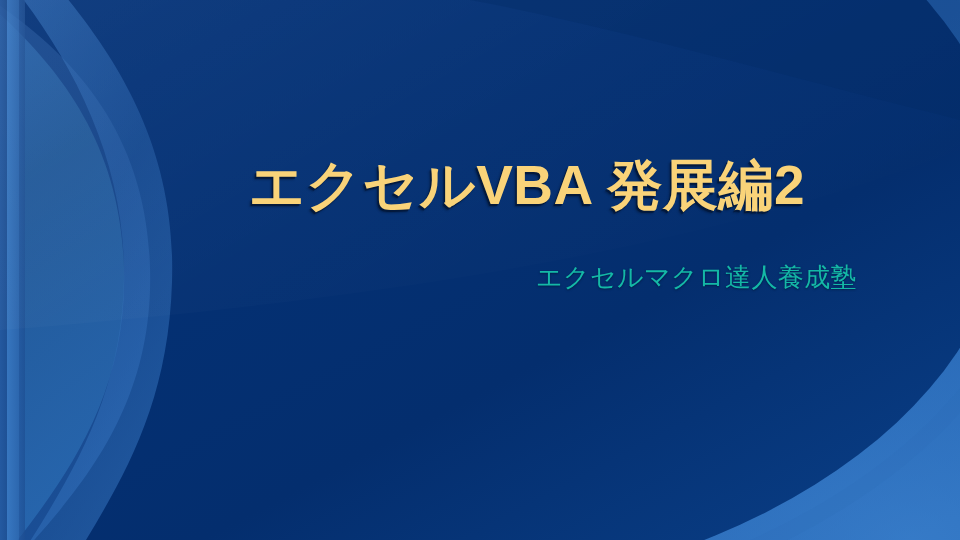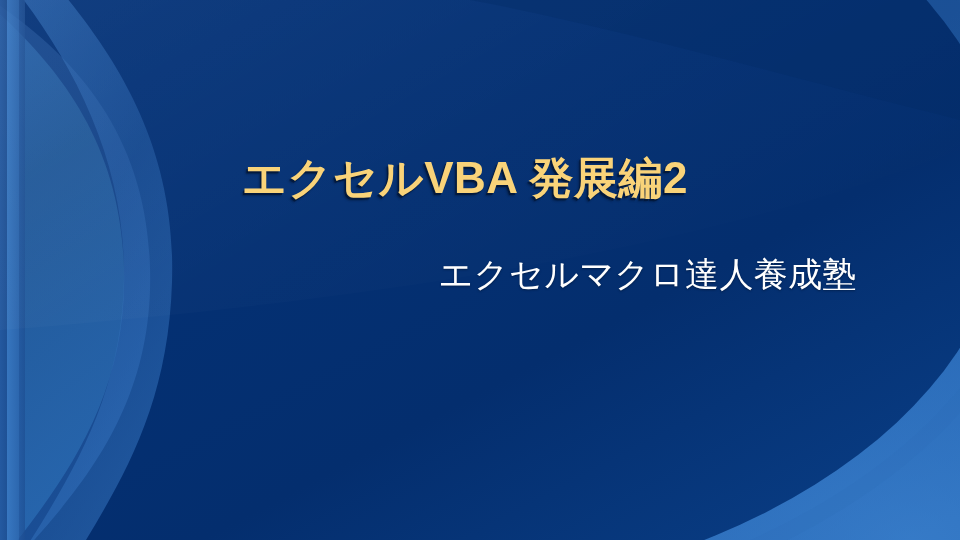--- a/index.html
+++ b/index.html
@@ -30,46 +30,46 @@
     width: 960px;
     height: 540px;
   }
   .title-block {
     position: absolute;
     left: 232px;
     top: 131px;
     width: 632px;
   }
   .slide-title {
-    margin: 10px;
+    margin: 17px;
     font-family: "Liberation Sans", "DejaVu Sans", sans-serif;
-    font-size: 44px;
+    font-size: 55px;
     line-height: 74px;
     font-weight: bold;
     letter-spacing: 0.5px;
     color: #f9d379;
     white-space: nowrap;
     text-shadow:
       -1.5px 1.5px 0 rgba(3, 22, 52, 0.75),
       -2.5px 2.5px 2px rgba(3, 20, 48, 0.45);
   }
   .subtitle-block {
     position: absolute;
     left: 400px;
     top: 258px;
     width: 457px;
     text-align: right;
   }
   .subtitle-line {
     margin: 0;
-    font-family: Liberation Mono, monospace;
-    font-size: 34px;
+    font-family: Liberation Serif, serif;
+    font-size: 26px;
     line-height: 39px;
     font-weight: normal;
-    color: #ffffff;
+    color: #14b8a6;
     letter-spacing: 0.4px;
     white-space: nowrap;
     text-shadow: 0 1px 2px rgba(2, 18, 44, 0.55);
   }
 </style>
 </head>
 <body>
 
 <div id="slide">
 

